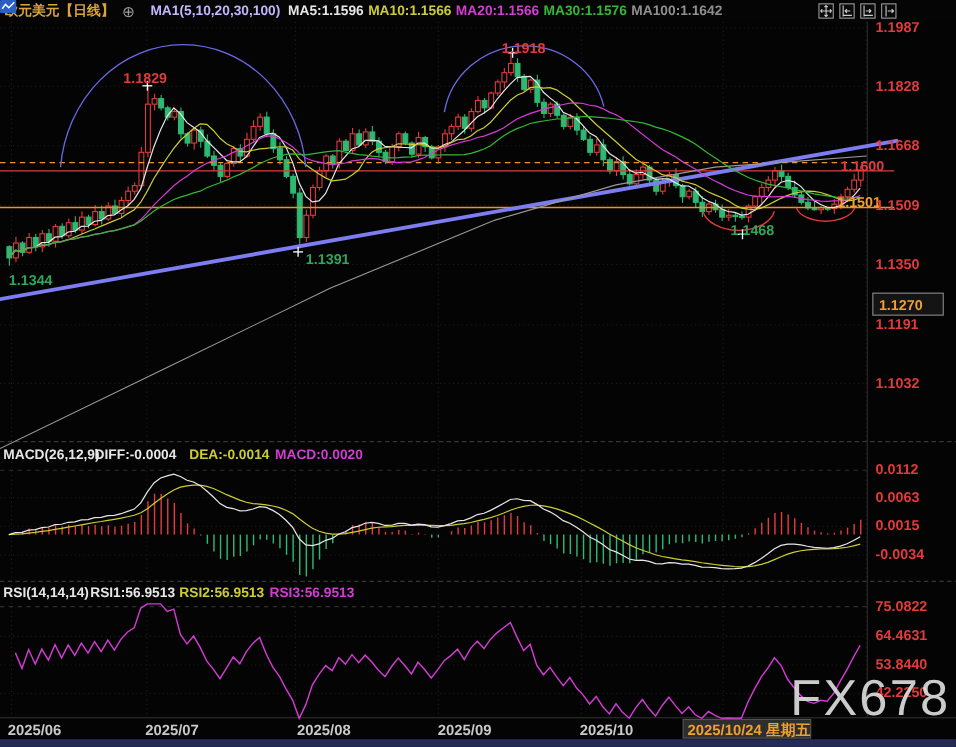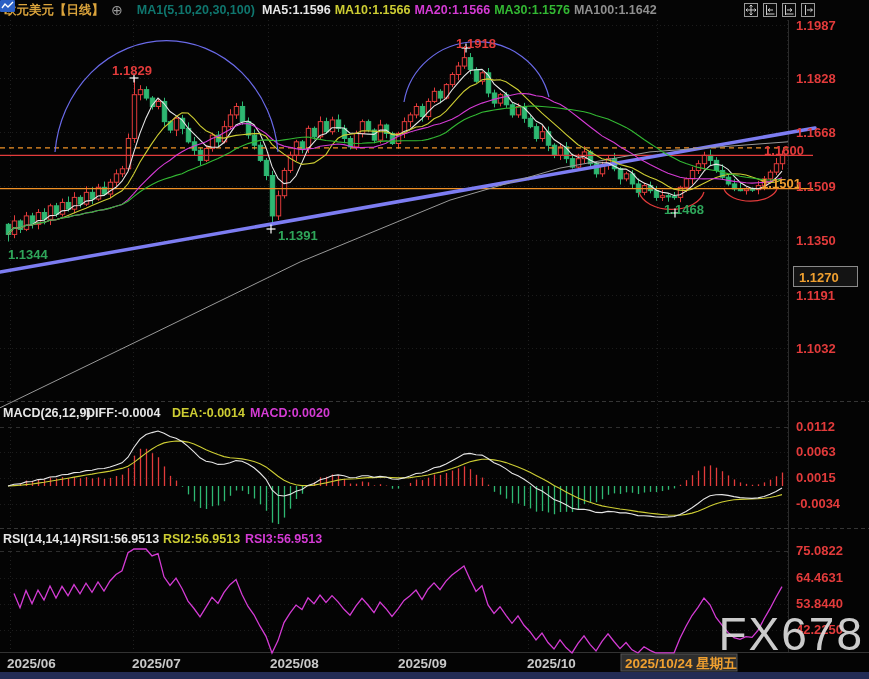--- a/index.html
+++ b/index.html
@@ -3,21 +3,21 @@
 <meta charset="utf-8">
 <style>
   html,body{margin:0;padding:0;background:#000;}
   .stage{position:relative;width:869px;height:679px;background:#040404;overflow:hidden;
          font-family:"Liberation Sans",sans-serif;}
   .stage svg{position:absolute;top:0;left:0;}
   .hdr{position:absolute;top:0;left:0;right:0;height:20px;display:flex;align-items:center;
        gap:7px;padding-left:4px;font-size:12.5px;font-weight:bold;color:#ddd;z-index:3;
        background:#050505;white-space:nowrap;}
   .c-amber{color:#dba43c;}
-  .c-white{color:#0f766e;}
+  .c-white{color:#c4b5fd;}
   .plus-circle{color:#9a9a9a;font-size:14px;font-weight:normal;line-height:1;cursor:pointer;}
   .chart-type-ic{display:inline-flex;align-items:center;}
   .ma-item{margin-right:4px;}
   .toolbar{margin-left:auto;display:flex;gap:5px;padding-right:54px;}
   .tool{width:14px;height:14px;border:1px solid #999;background:#0a0a0a;display:flex;
         align-items:center;justify-content:center;padding:0;cursor:pointer;}
   .tool svg{position:static;}
 </style>
 </head>
 <body>

